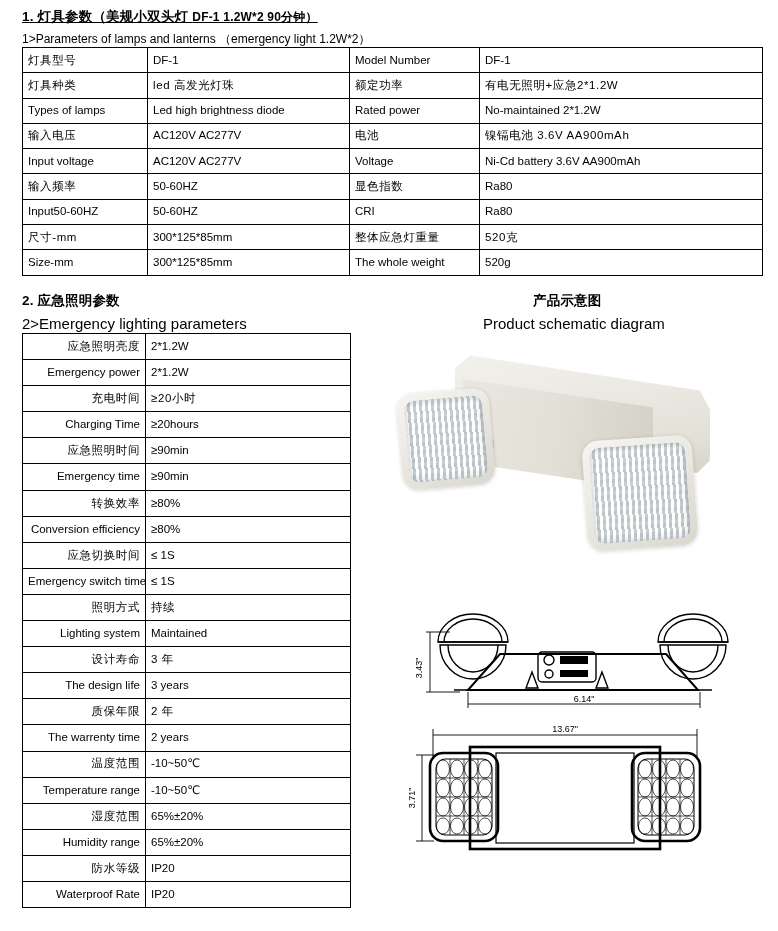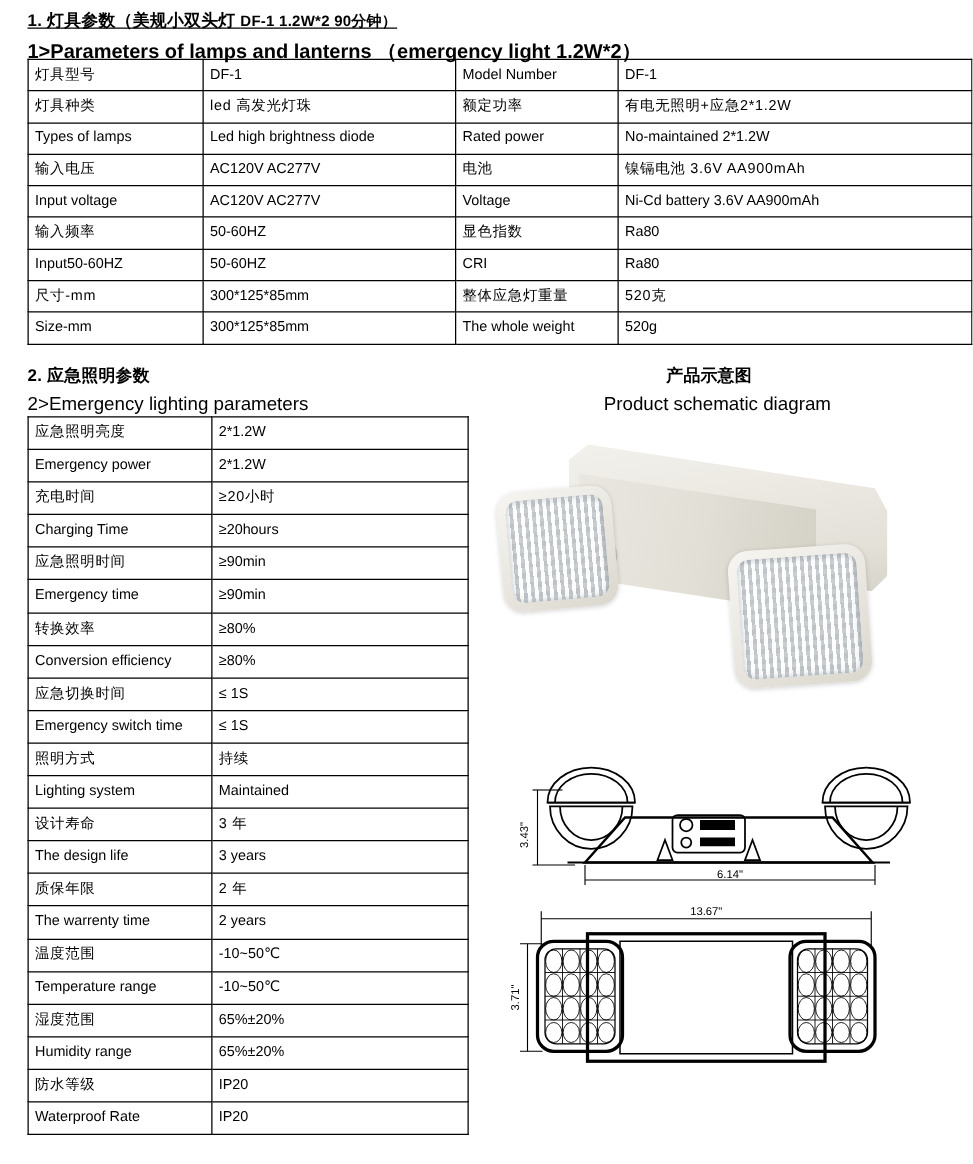--- a/index.html
+++ b/index.html
@@ -20,22 +20,22 @@
   
   .h-cn {
     position: absolute;
     font-size: 13.5px;
     font-weight: bold;
     letter-spacing: .2px;
     white-space: nowrap;
   }
   .h-en {
     position: absolute;
-    font-size: 16px;
-    font-weight: bold;
+    font-size: 12px;
+    font-weight: normal;
     white-space: nowrap;
   }
   .h-en-light {
     position: absolute;
     font-size: 15px;
     font-weight: normal;
     white-space: nowrap;
   }
   .h-cn .small {
     font-size: 12px;
@@ -67,33 +67,33 @@
   td.cn { font-size: 12px; letter-spacing: .6px; }
   td.en { font-size: 11.5px; }
 
   
   #table-lamp {
     left: 22px;
     top: 47px;
     width: 738px;
   }
   #table-lamp tr { height: 25.3px; }
-  #table-lamp td:nth-child(1) { width: 140px; }
+  #table-lamp td:nth-child(1) { width: 125px; }
   #table-lamp td:nth-child(2) { width: 202px; }
   #table-lamp td:nth-child(3) { width: 130px; }
   #table-lamp td:nth-child(4) { width: 283px; }
 
   
   #table-emg {
     left: 22px;
     top: 333px;
     width: 328px;
   }
   #table-emg tr { height: 26.1px; }
-  #table-emg td:nth-child(1) { width: 147px; }
+  #table-emg td:nth-child(1) { width: 123px; text-align: right; }
   #table-emg td:nth-child(2) { width: 205px; }
 
   
   #product-photo {
     position: absolute;
     left: 400px;
     top: 343px;
     width: 358px;
     height: 238px;
     background: #ffffff;

